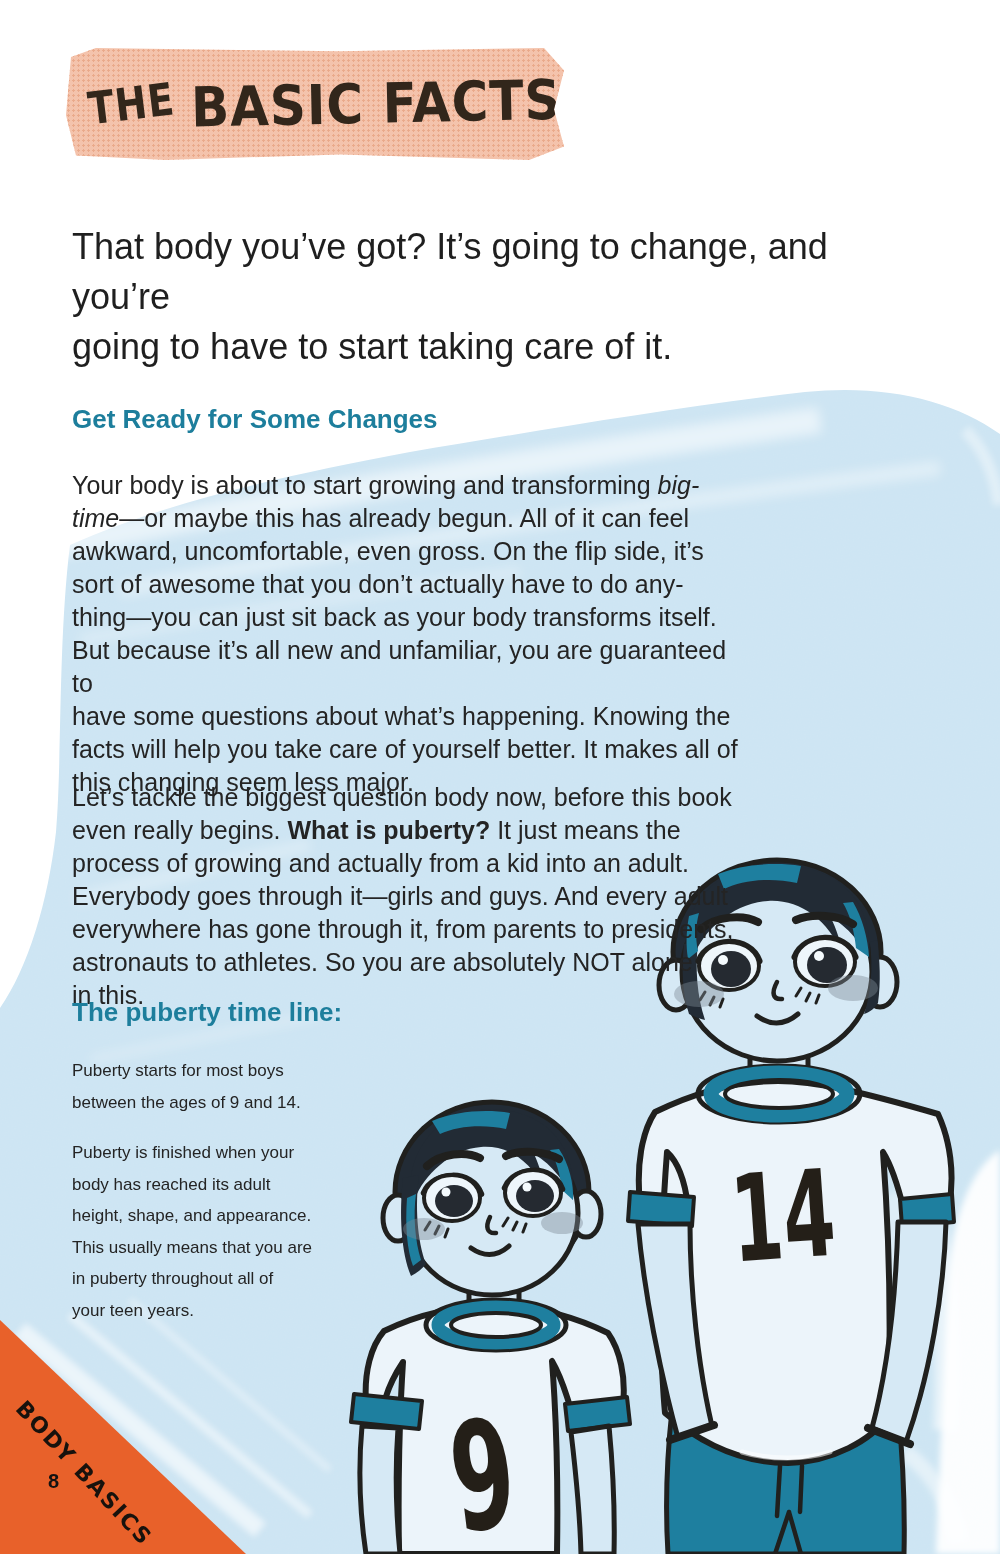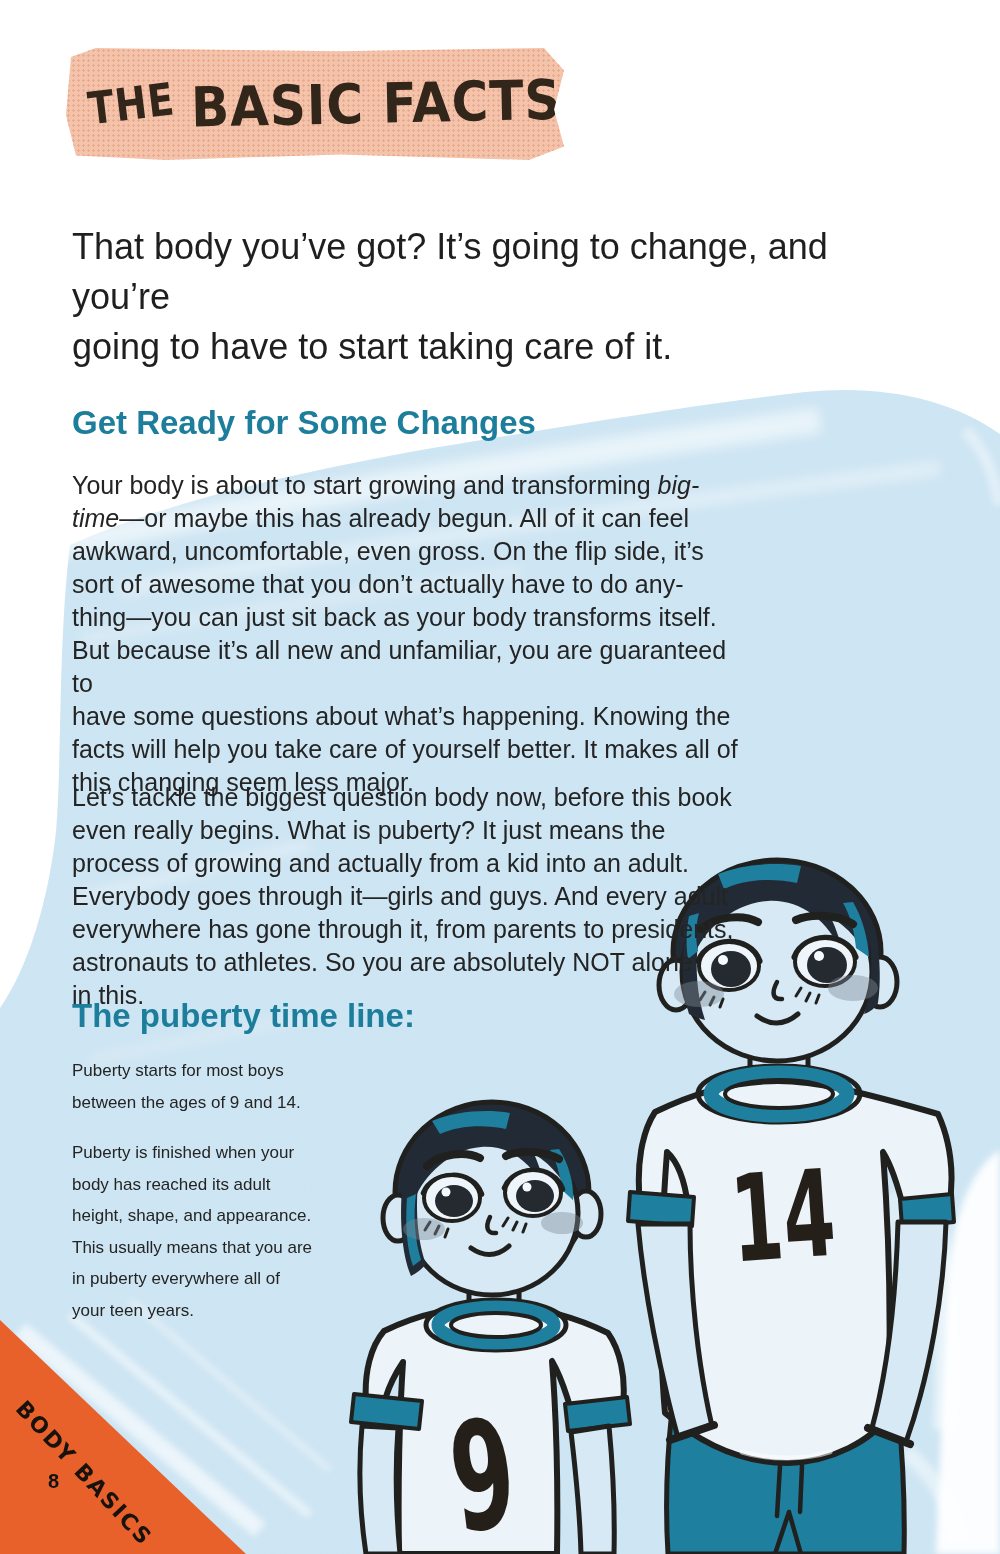--- a/index.html
+++ b/index.html
@@ -23,30 +23,30 @@
     color:#32261b;transform:rotate(-7deg) scaleY(1.18);letter-spacing:1px;margin-right:16px;
   }
   .banner .rest{
     font-family:"DejaVu Sans",sans-serif;font-weight:800;font-size:50px;
     color:#32261b;transform:rotate(-1.2deg) scaleY(1.1);letter-spacing:1px;white-space:nowrap;
   }
 
   .body-text{position:absolute;z-index:2;color:#242424;white-space:pre-line;}
   .intro{left:72px;top:186px;width:860px;font-size:36px;line-height:50px;color:#1f1f1f;}
   .h-teal{position:absolute;z-index:2;left:72px;margin:0;
-    font-family:"Liberation Sans",sans-serif;font-weight:bold;font-size:33px;color:#1d7e9c;}
+    font-family:"Liberation Sans",sans-serif;font-weight:bold;font-size:26px;color:#1d7e9c;}
   .h-changes{top:404px;}
   .h-timeline{top:997px;}
   .para{font-size:25px;line-height:33px;width:680px;}
   .para-1{left:72px;top:444px;}
   .para-2{left:72px;top:756px;}
   .para-narrow{font-size:17px;line-height:31.5px;width:390px;}
   .para-3{left:72px;top:1038px;}
   .para-4{left:72px;top:1120px;}
-  .seg-bold{font-weight:normal;text-align:center;}
+  .seg-bold{font-weight:bold;text-align:center;}
   .seg-italic{font-style:italic;}
 
   
   .corner-triangle{
     position:absolute;left:0;top:1320px;width:246px;height:234px;z-index:4;
     background:#e8612a;clip-path:polygon(0 0,100% 100%,0 100%);
   }
   .chapter-label{
     position:absolute;left:20px;top:1392px;z-index:5;
     transform:rotate(47deg);transform-origin:0 50%;
@@ -226,18 +226,18 @@
 astronauts to athletes. So you are absolutely NOT alone
 in this.</span></p>
 
 <h2 class="h-teal h-timeline">The puberty time line:</h2>
 <p class="body-text para-narrow para-3">Puberty starts for most boys
 between the ages of 9 and 14.</p>
 <p class="body-text para-narrow para-4">Puberty is finished when your
 body has reached its adult
 height, shape, and appearance.
 This usually means that you are
-in puberty everywhere all of
+in puberty throughout all of
 your teen years.</p>
 
 <div class="corner-triangle"></div>
 <div class="chapter-label">BODY BASICS</div>
 <div class="page-number">8</div>
 
 </body></html>

